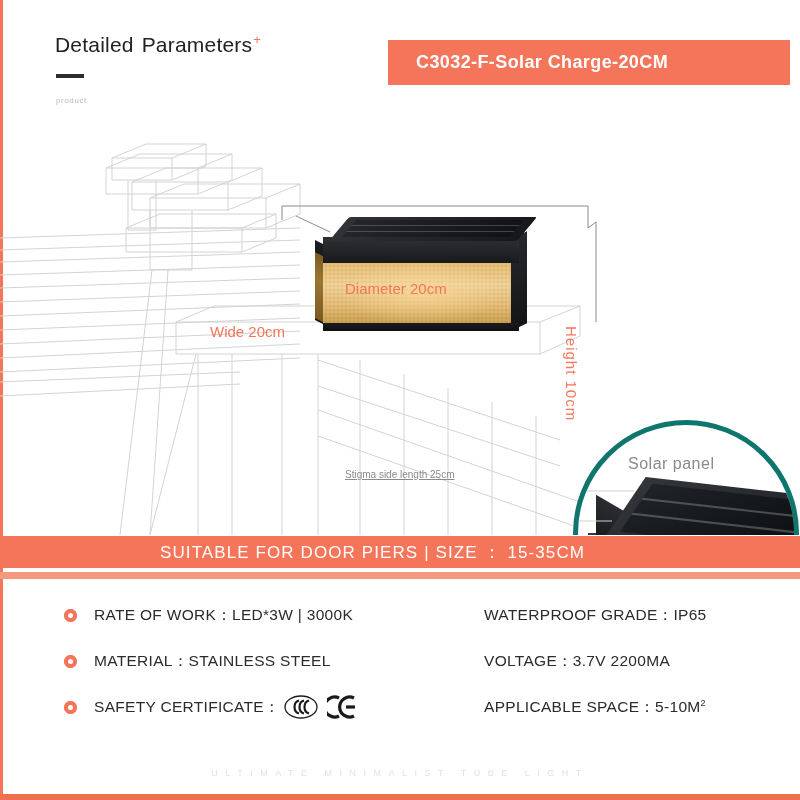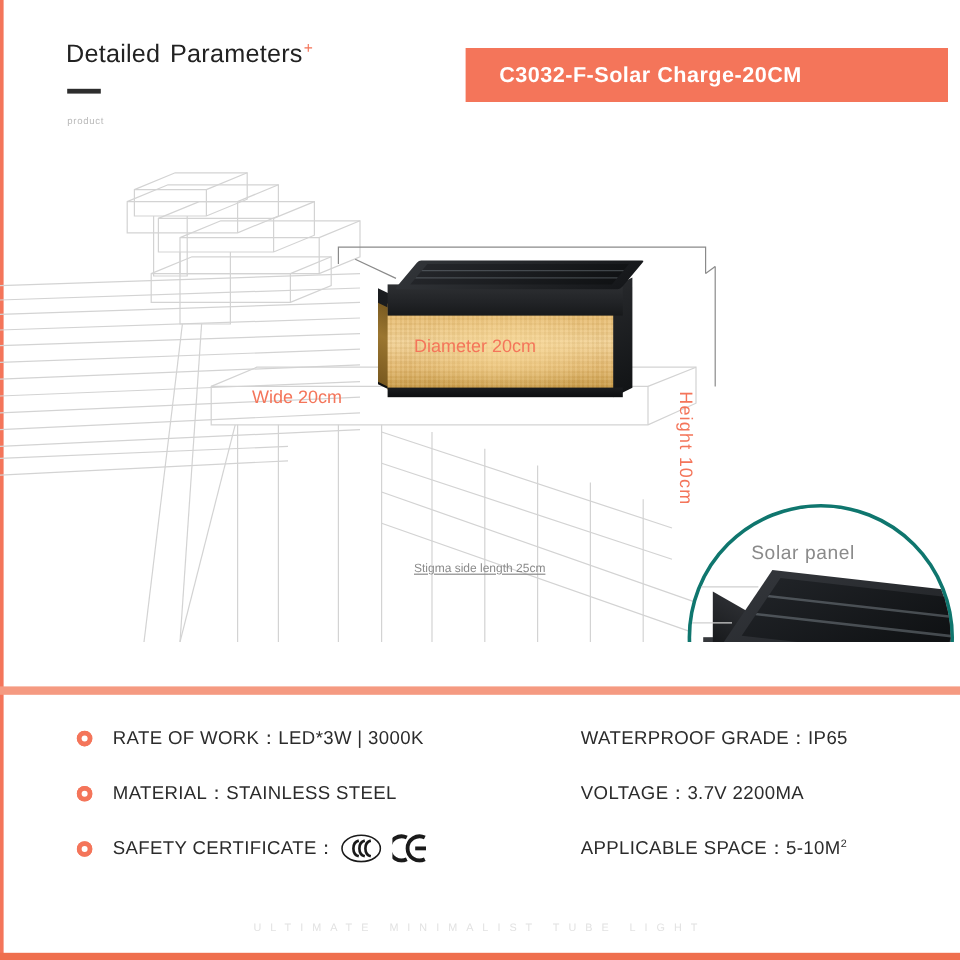--- a/index.html
+++ b/index.html
@@ -97,21 +97,21 @@
   .ann-height{
     left:563px;top:216px;
     writing-mode:vertical-rl;text-orientation:mixed;
     letter-spacing:1px;
   }
   .ann-stigma{left:345px;top:359px;font-size:10px;text-decoration:underline;}
 
   
   .inset{
     position:absolute;left:573px;top:310px;width:216px;height:216px;
-    border-radius:50%;border:3px solid #0f766e;overflow:hidden;background:#fff;
+    border-radius:50%;border:5px solid #0f766e;overflow:hidden;background:#fff;
   }
   .inset-label{
     position:absolute;left:50px;top:30px;color:#8a8a8a;font-size:16px;
     letter-spacing:.5px;white-space:nowrap;z-index:6;
   }
   .inset-shade{
     position:absolute;left:10px;top:108px;width:210px;height:48px;
     background:linear-gradient(180deg,#37393d,#24262a 60%,#191b1e);
   }
   .inset-face{
@@ -291,20 +291,23 @@
           <path d="M0 66 L56 66"></path>
             <path d="M0 96 L34 96"></path>
           <path d="M0 150 L40 176"></path>
             <path d="M24 196 L92 214"></path>
         </g>
       </svg>
       <div class="inset-label">Solar panel</div>
     </div>
   </div>
 
+  <div class="band">
+    <div class="band-text">SUITABLE FOR DOOR PIERS | SIZE ： 15-35CM</div>
+  </div>
   <div class="band-strip"></div>
 
   <div class="specs">
 
     <div class="spec-col left">
       <div class="spec-row">
         <span class="spec-bullet"></span>
         <span class="spec-text">
           <span>RATE OF WORK</span><span>：</span><span>LED*3W | 3000K</span>
         </span>

